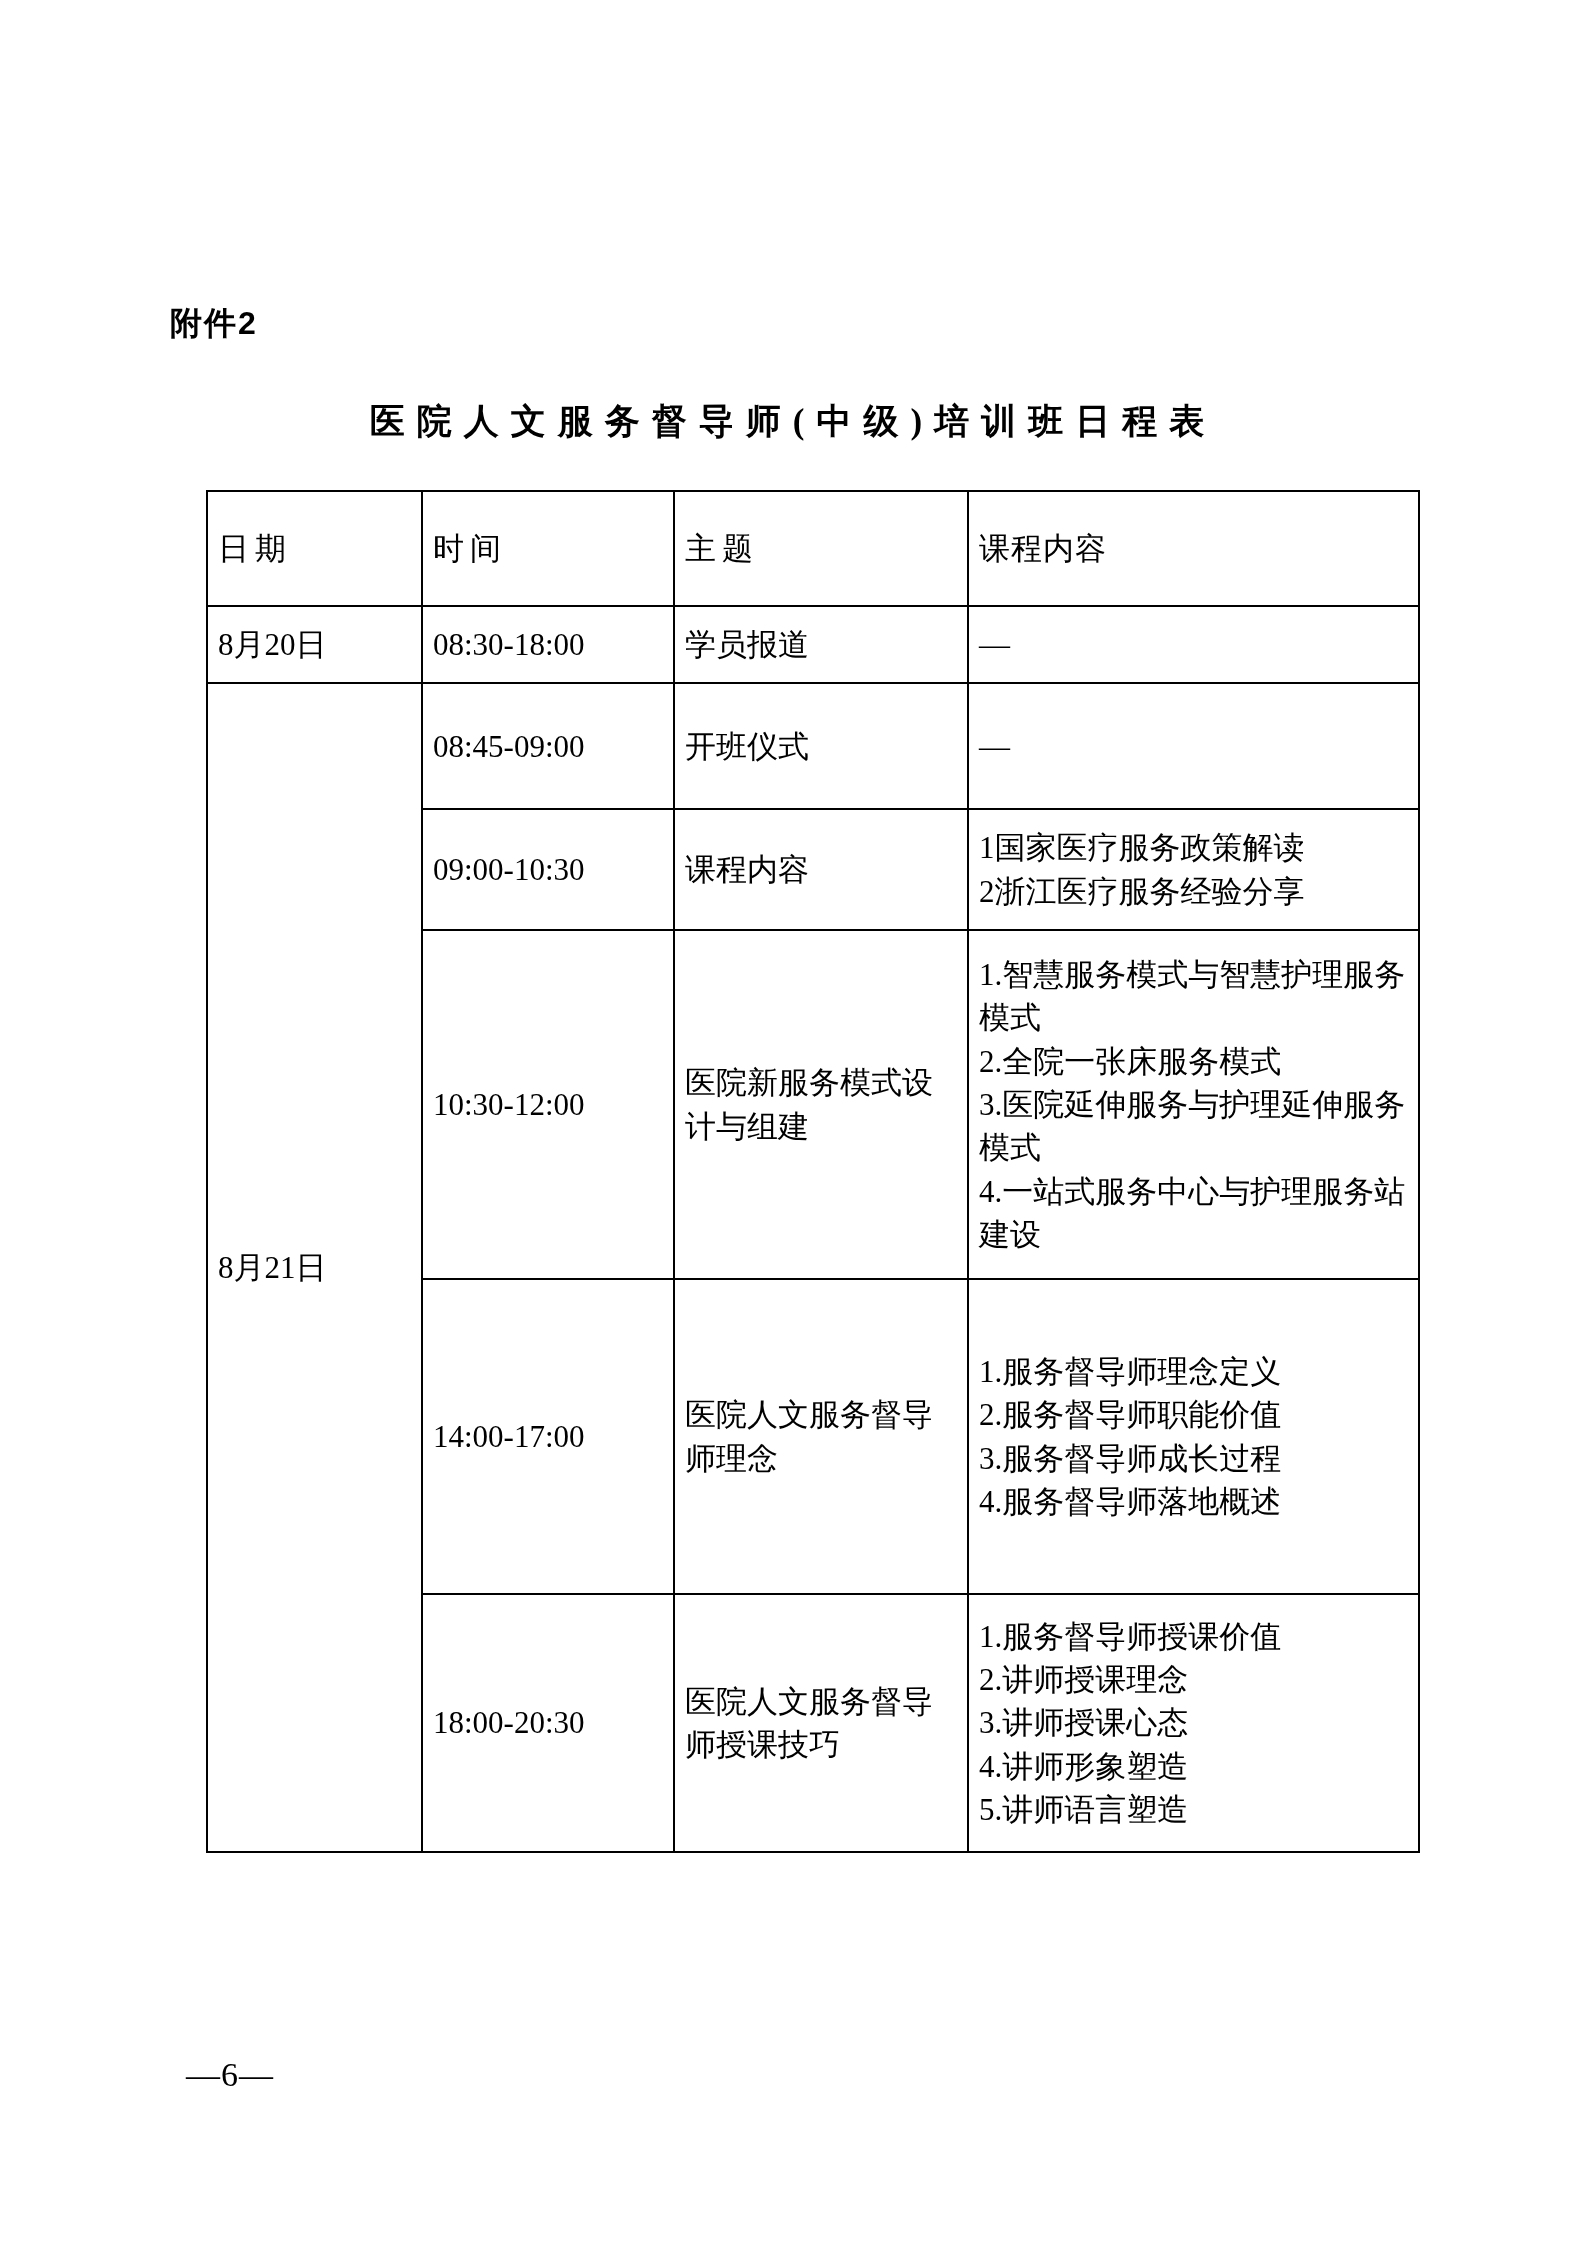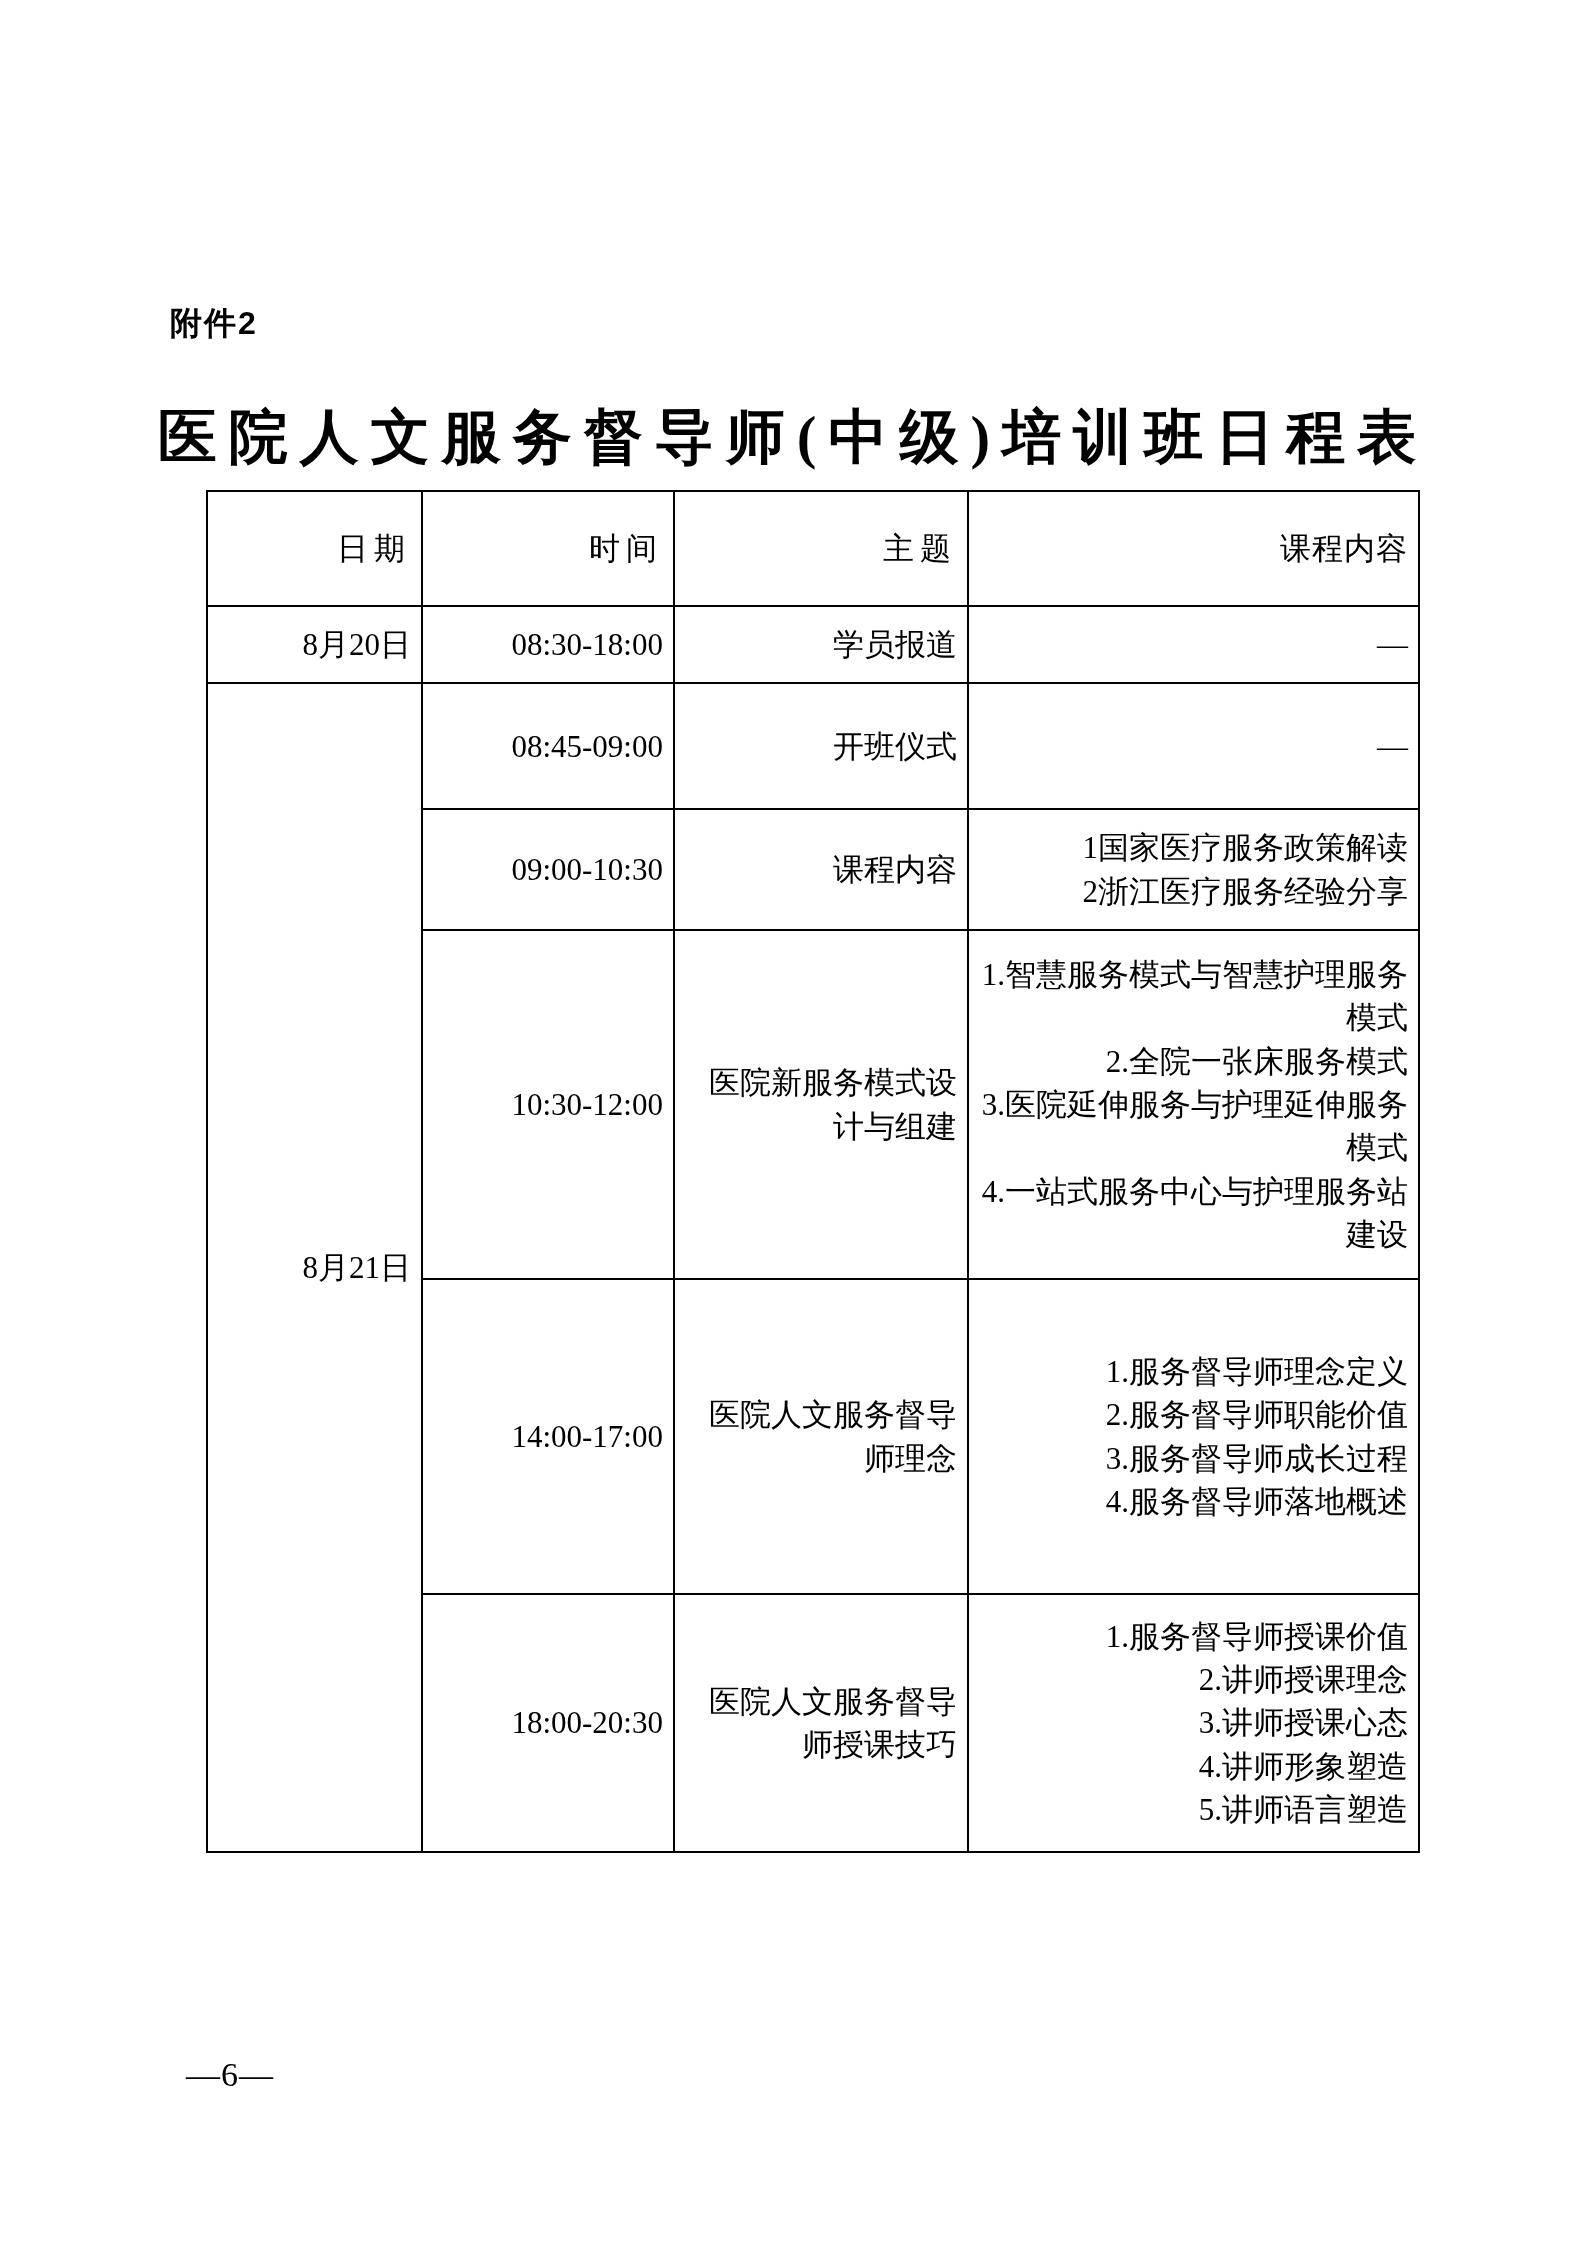--- a/index.html
+++ b/index.html
@@ -9,31 +9,31 @@
     font-family:"Liberation Serif","DejaVu Serif",serif;
     color:#000;
   }
   .attachment {
     position:absolute; left:170px; top:302px;
     font-family:"Liberation Sans","DejaVu Sans",sans-serif;
     font-weight:bold; font-size:32px; letter-spacing:2px;
   }
   .doc-title {
     position:absolute; left:0; top:398px; width:1586px;
-    text-align:center; font-weight:bold; font-size:59px;
+    text-align:center; font-weight:bold; font-size:35px;
     letter-spacing:12px; white-space:nowrap;
   }
   table.schedule {
     position:absolute; left:206px; top:490px; width:1212px;
     border-collapse:collapse; table-layout:fixed;
   }
   table.schedule th, table.schedule td {
     border:2px solid #000;
     font-size:31px; font-weight:normal;
-    text-align:right; vertical-align:middle;
+    text-align:left; vertical-align:middle;
     line-height:1.4; padding:16px 10px;
   }
   table.schedule th.bold { font-weight:normal; letter-spacing:1px; }
   table.schedule th { letter-spacing:6px; }
   tr.rh-head { height:115px; }
   tr.rh-1 { height:74px; }
   tr.rh-2 { height:126px; }
   tr.rh-3 { height:98px; }
   tr.rh-4 { height:349px; }
   tr.rh-5 { height:315px; }

